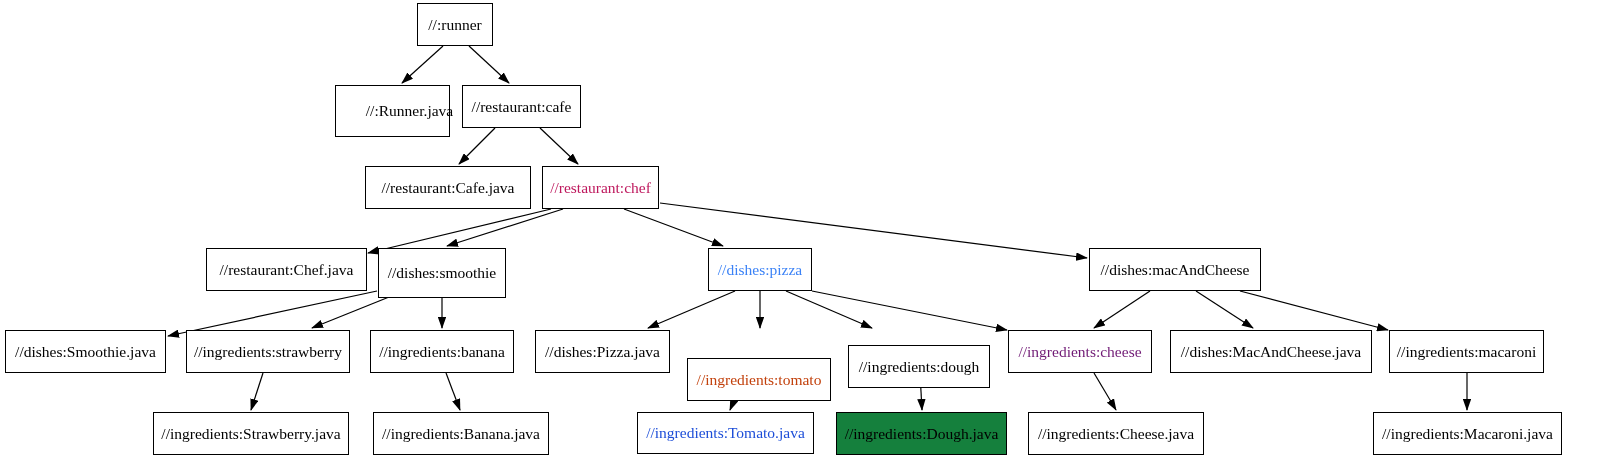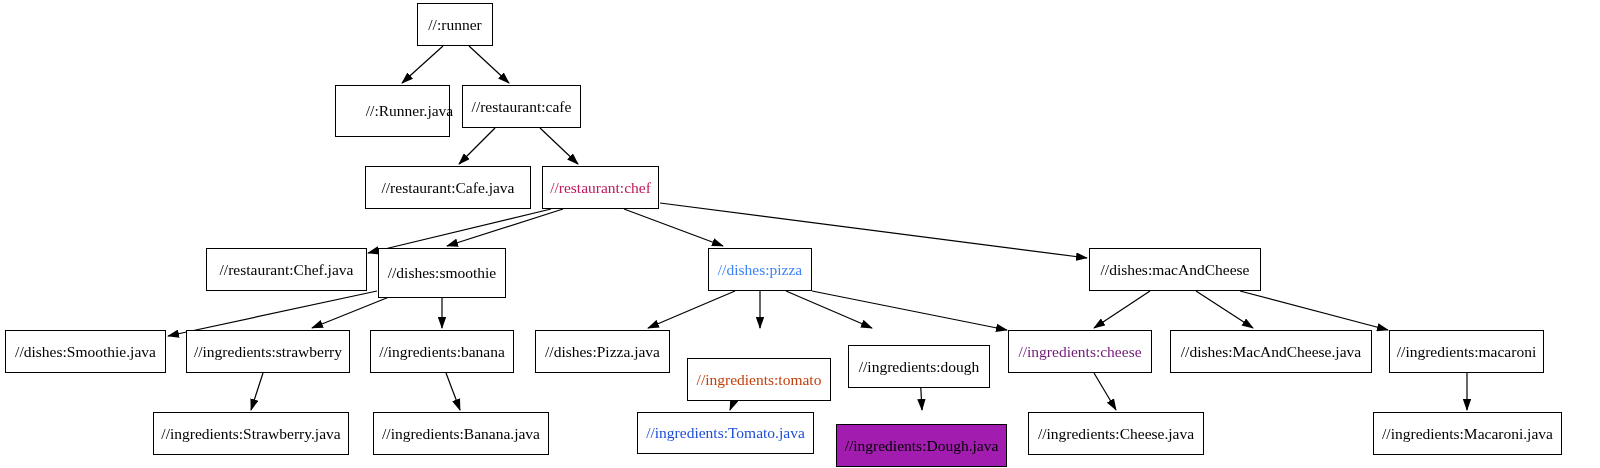--- a/index.html
+++ b/index.html
@@ -149,21 +149,21 @@
       </div>
       <div class="graph-node" style="left: 153px; top: 412px; width: 196px; height: 43px; border-color: rgb(0, 0, 0); background: rgb(255, 255, 255); color: rgb(0, 0, 0);">
         <span class="node-label">//ingredients:Strawberry.java</span>
       </div>
       <div class="graph-node" style="left: 373px; top: 412px; width: 176px; height: 43px; border-color: rgb(0, 0, 0); background: rgb(255, 255, 255); color: rgb(0, 0, 0);">
         <span class="node-label">//ingredients:Banana.java</span>
       </div>
       <div class="graph-node" style="left: 637px; top: 412px; width: 177px; height: 42px; border-color: rgb(0, 0, 0); background: rgb(255, 255, 255); color: #1d4ed8;">
         <span class="node-label">//ingredients:Tomato.java</span>
       </div>
-      <div class="graph-node" style="left: 836px; top: 412px; width: 171px; height: 43px; border-color: rgb(0, 0, 0); background: #a21caf; color: rgb(0, 0, 0); margin-top: 12px;">
+      <div class="graph-node" style="left: 836px; top: 412px; width: 171px; height: 43px; border-color: rgb(0, 0, 0); background: #15803d; color: rgb(0, 0, 0);">
         <span class="node-label">//ingredients:Dough.java</span>
       </div>
       <div class="graph-node" style="left: 1028px; top: 412px; width: 176px; height: 43px; border-color: rgb(0, 0, 0); background: rgb(255, 255, 255); color: rgb(0, 0, 0);">
         <span class="node-label">//ingredients:Cheese.java</span>
       </div>
       <div class="graph-node" style="left: 1373px; top: 412px; width: 189px; height: 43px; border-color: rgb(0, 0, 0); background: rgb(255, 255, 255); color: rgb(0, 0, 0);">
         <span class="node-label">//ingredients:Macaroni.java</span>
       </div>
     </div>
 

